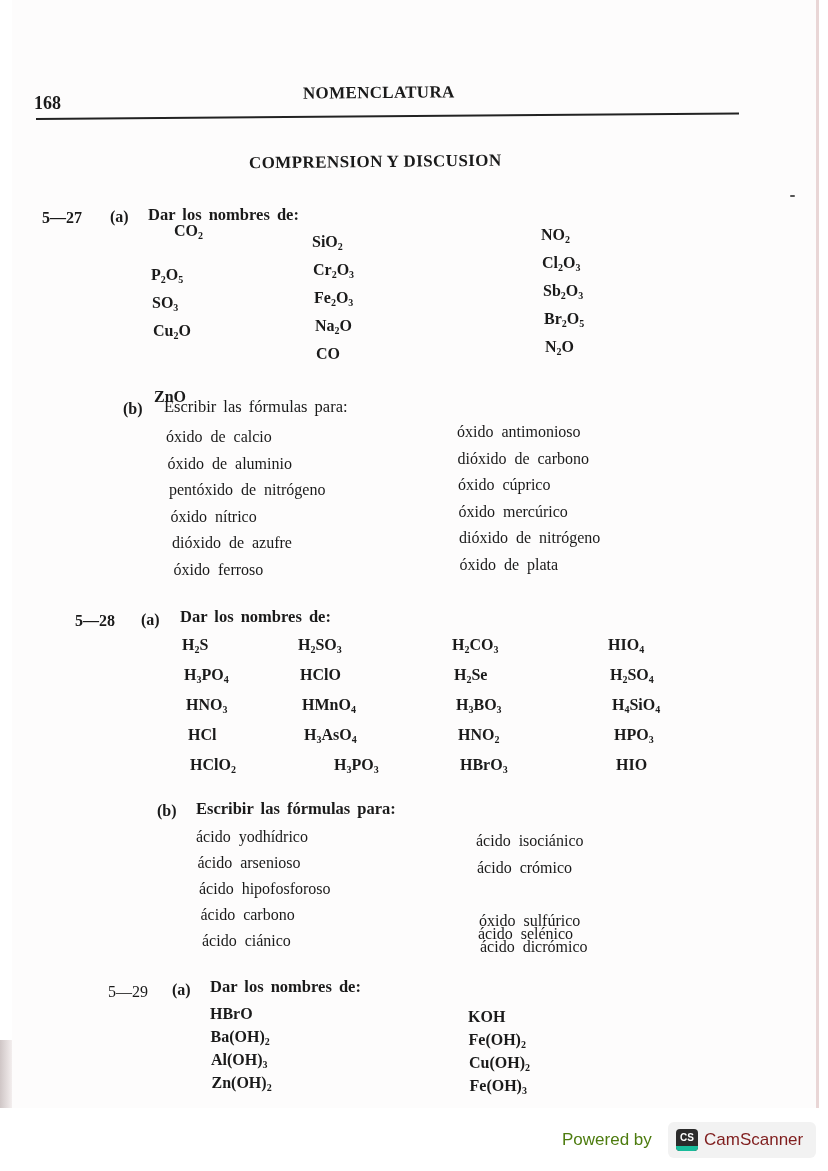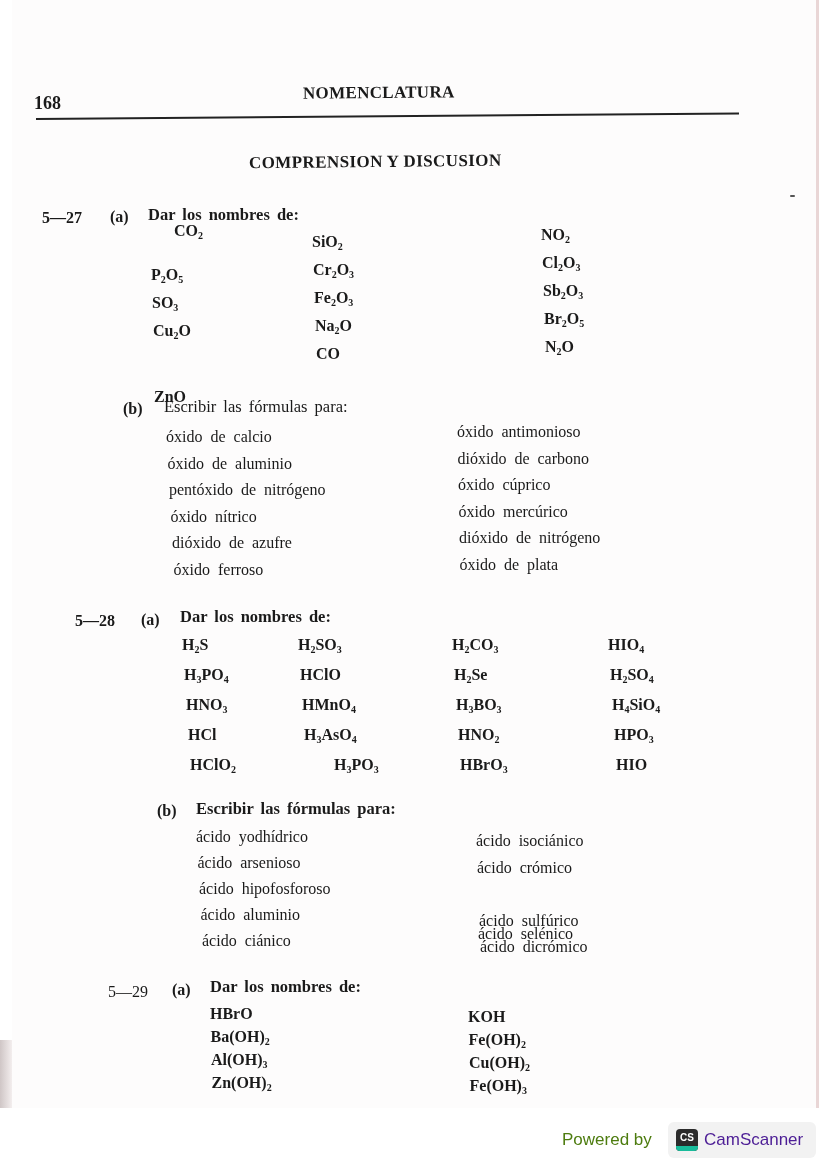--- a/index.html
+++ b/index.html
@@ -48,21 +48,21 @@
     color: #fff; font-family: "Liberation Sans", "DejaVu Sans", sans-serif;
     font-size: 10px; font-weight: bold; text-align: center; line-height: 17px;
   }
   .cs-logo::after {
     content: ""; position: absolute; left: 0; bottom: 0; width: 100%; height: 5px;
     background: #19bc9b;
   }
   .cs-name {
     margin-left: 6px;
     font-family: "Liberation Sans", "DejaVu Sans", sans-serif;
-    font-size: 17px; color: #4c1d95;
+    font-size: 17px; color: #7f1d1d;
   }
   .speck { position: absolute; width: 6px; height: 3px; background: #555; border-radius: 2px; }
 </style>
 </head>
 <body>
 
 <div class="page"></div>
 <div class="page-edge-left"></div>
 
 <div class="abs pageno" style="left:34px;top:93px;">168</div>
@@ -141,28 +141,28 @@
     <div class="abs formula" style="left: 614px; top: 726px;">HPO<sub>3</sub></div>
     <div class="abs formula" style="left: 616px; top: 756px;">HIO</div>
   </div>
 
 <div class="abs part" style="left:157px;top:802px;">(b)</div>
 <div class="abs prompt" style="left:196px;top:799px;">Escribir las fórmulas para:</div>
 <div id="p28b-left">
     <div class="abs name" style="left: 196px; top: 828px;">ácido yodhídrico</div>
     <div class="abs name" style="left: 197.5px; top: 854px; text-align: right;">ácido arsenioso</div>
     <div class="abs name" style="left: 199px; top: 880px;">ácido hipofosforoso</div>
-    <div class="abs name" style="left: 200.5px; top: 906px;">ácido aluminio</div>
+    <div class="abs name" style="left: 200.5px; top: 906px;">ácido carbono</div>
     <div class="abs name" style="left: 202px; top: 932px;">ácido ciánico</div>
   </div>
 <div id="p28b-right">
     <div class="abs name" style="left: 476px; top: 832px;">ácido isociánico</div>
     <div class="abs name" style="left: 477px; top: 858.5px;">ácido crómico</div>
     <div class="abs name" style="left: 478px; top: 885px; margin-top: 40px;">ácido selénico</div>
-    <div class="abs name" style="left: 479px; top: 911.5px;">ácido sulfúrico</div>
+    <div class="abs name" style="left: 479px; top: 911.5px;">óxido sulfúrico</div>
     <div class="abs name" style="left: 480px; top: 938px;">ácido dicrómico</div>
   </div>
 
 <div class="abs prob-num" style="left:108px;top:983px;font-weight:normal;">5—29</div>
 <div class="abs part" style="left:172px;top:981px;">(a)</div>
 <div class="abs prompt" style="left:210px;top:977px;">Dar los nombres de:</div>
 <div id="p29a">
     <div class="abs formula" style="left: 210px; top: 1005px;">HBrO</div>
     <div class="abs formula" style="left: 210.5px; top: 1028px;">Ba(OH)<sub>2</sub></div>
     <div class="abs formula" style="left: 211px; top: 1051px;">Al(OH)<sub>3</sub></div>

